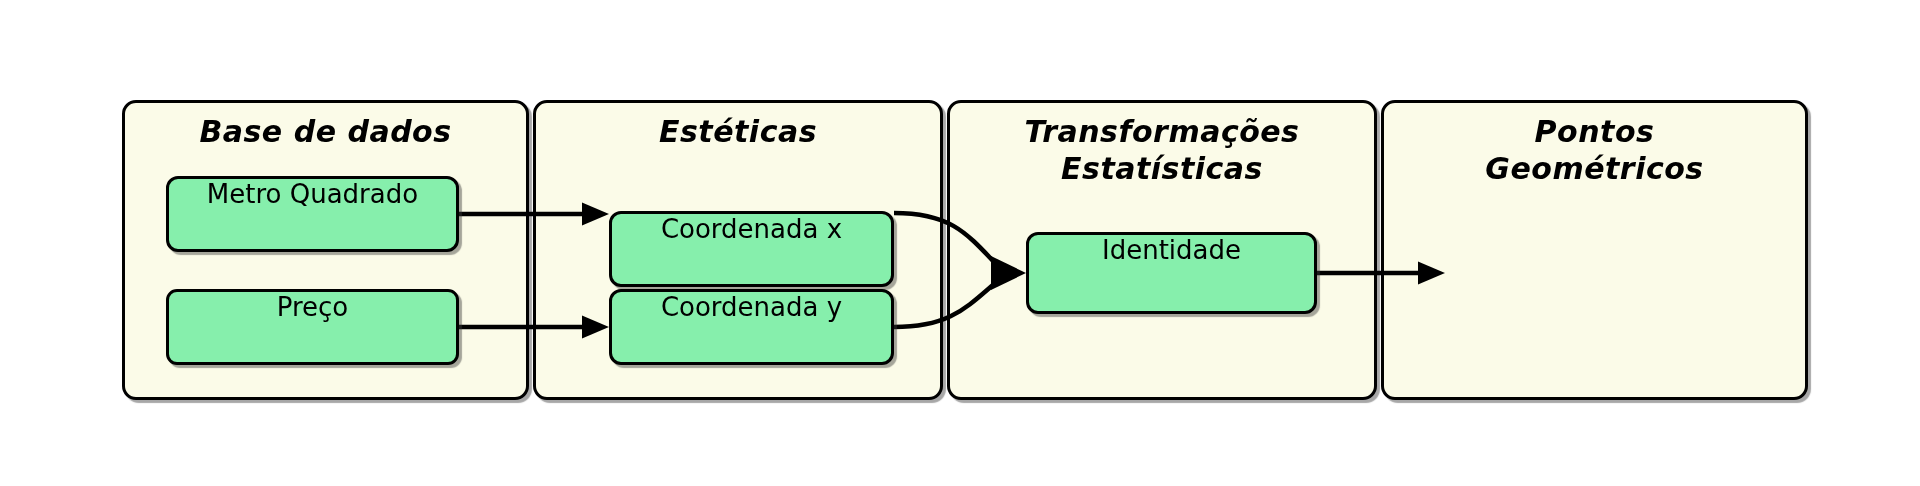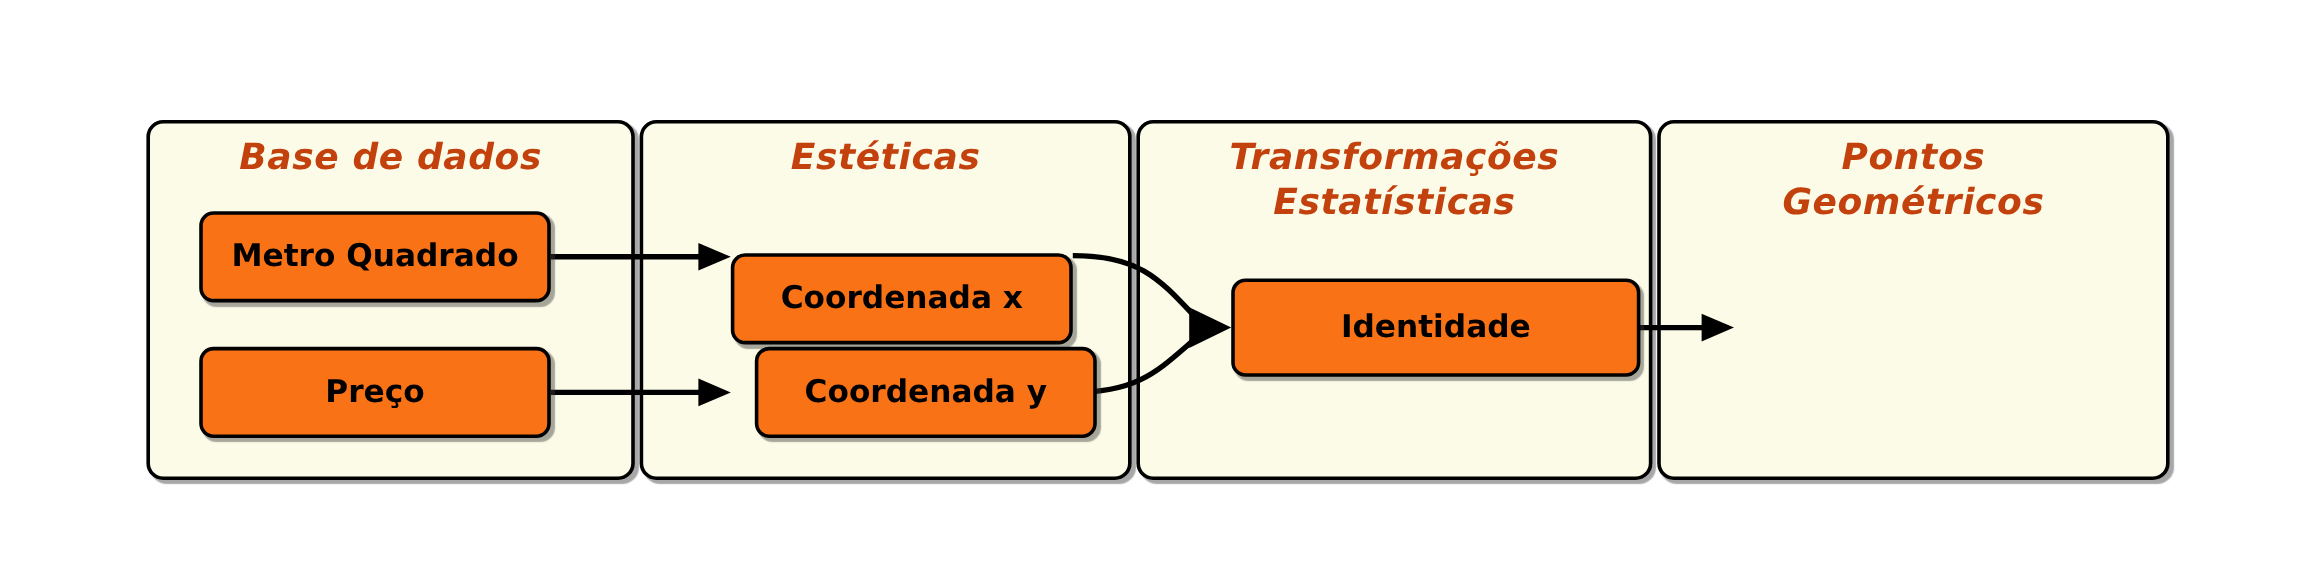--- a/index.html
+++ b/index.html
@@ -28,41 +28,40 @@
   .panel-title {
     position: absolute;
     top: 10px;
     left: 0;
     width: 100%;
     text-align: center;
     font-size: 30px;
     line-height: 37px;
     font-style: italic;
     font-weight: bold;
-    color: #c2410c;
+    color: #000000;
     letter-spacing: 0.5px;
   }
   .panel-title .title-inner {
     display: inline-block;
     max-width: 330px;
   }
   .node {
     position: absolute;
-    background: #f97316;
+    background: #86efac;
     border: 3.5px solid #000000;
     border-radius: 12px;
     box-shadow: 3px 3px 1px rgba(60,60,60,0.45);
     box-sizing: border-box;
     display: flex;
-    align-items: center;
+    align-items: flex-start;
     justify-content: center;
     font-size: 26px;
     color: #000000;
     z-index: 3;
-    font-weight: bold;
   }
   .arrows {
     position: absolute;
     top: 0;
     left: 0;
     width: 1920px;
     height: 486px;
     z-index: 2;
     pointer-events: none;
   }
@@ -77,24 +76,24 @@
   }
 
   
   #panel-0 { left: 122px;  width: 407px; }
   #panel-1 { left: 533px;  width: 410px; }
   #panel-2 { left: 947px;  width: 430px; }
   #panel-3 { left: 1381px; width: 427px; }
 
   
   #node-metro-quadrado { left: 166px;  top: 176px; width: 293px; height: 76px; }
-  #node-preco          { left: 166px;  top: 289px; width: 293px; height: 76px; }
+  #node-preco          { left: 166px;  top: 289px; width: 293px; height: 76px; border-radius: 11px; }
   #node-coordenada-x   { left: 609px;  top: 176px; width: 285px; height: 76px; margin-top: 35px; }
-  #node-coordenada-y   { left: 609px;  top: 289px; width: 285px; height: 76px; margin-left: 20px; }
-  #node-identidade     { left: 1026px; top: 232px; width: 341px; height: 82px; }
+  #node-coordenada-y   { left: 609px;  top: 289px; width: 285px; height: 76px; }
+  #node-identidade     { left: 1026px; top: 232px; width: 291px; height: 82px; }
   #node-pontos         { left: 1445px; top: 232px; width: 289px; height: 80px; }
 </style>
 </head>
 <body>
 
 <div class="stage">
 
   <div class="panel" id="panel-0">
     <div class="panel-title">
       <span class="title-inner">Base de dados</span>

